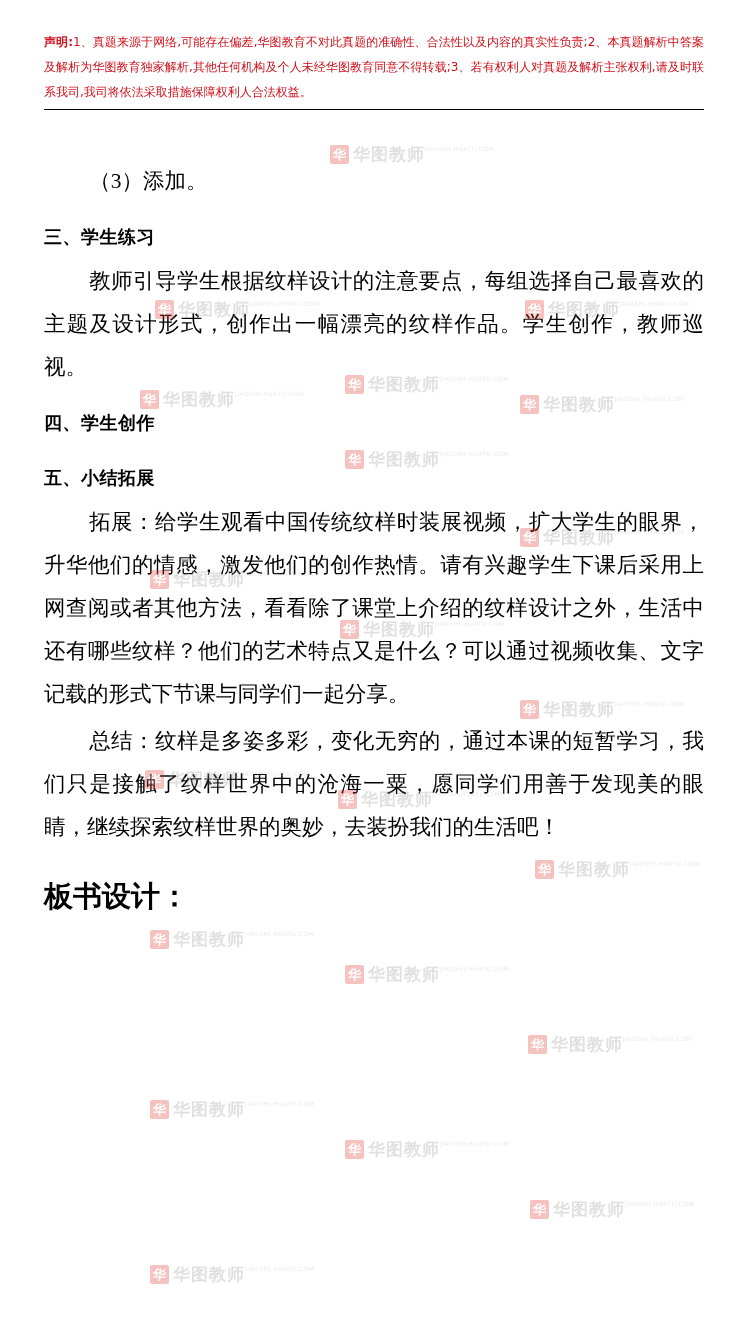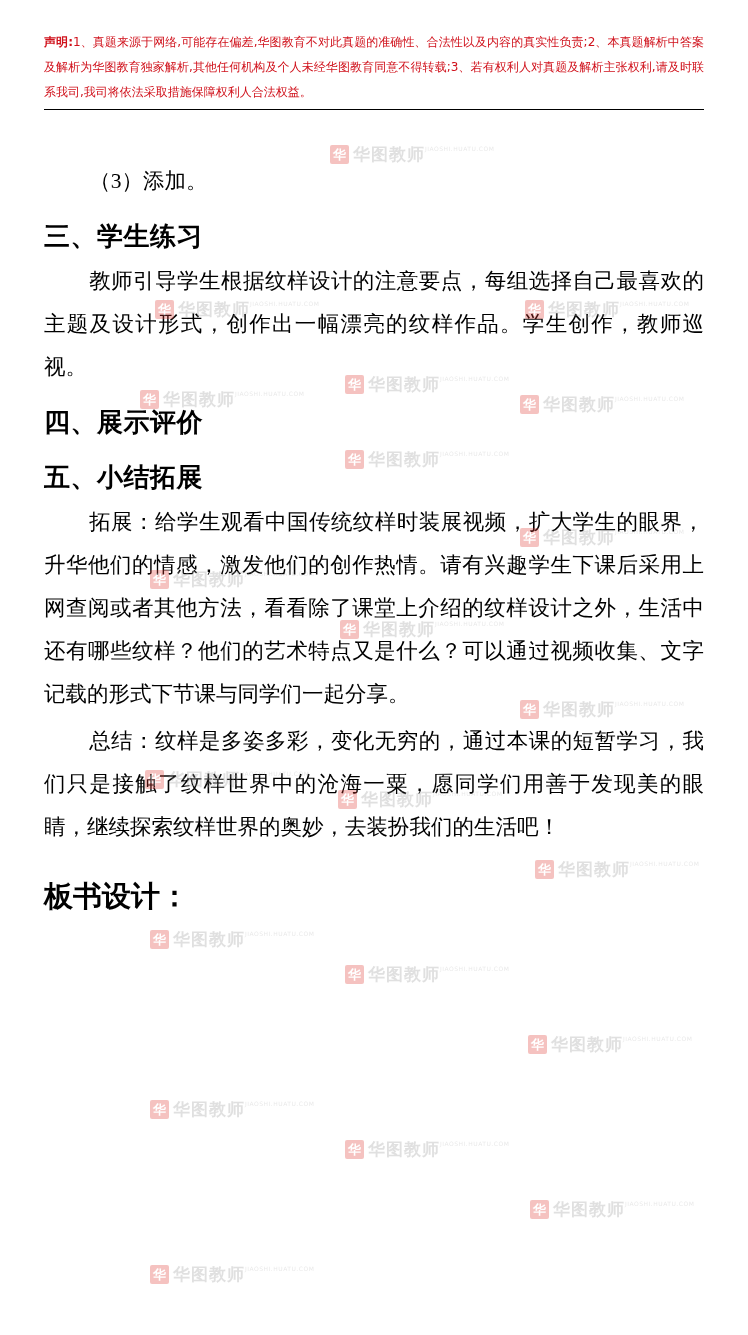--- a/index.html
+++ b/index.html
@@ -53,21 +53,21 @@
     font-size: 21.5px;
     line-height: 43px;
     text-align: justify;
     text-justify: inter-ideograph;
   }
   p.indent {
     text-indent: 2.1em;
   }
   h2.section {
     margin: 12px 0 2px 0;
-    font-size: 26px;
+    font-size: 18px;
     line-height: 43px;
     font-weight: bold;
     font-family: "DejaVu Sans", "Liberation Sans", sans-serif;
     letter-spacing: 0.5px;
   }
   .board {
     margin-top: 26px;
     font-size: 29px;
     line-height: 43px;
     font-weight: bold;
@@ -126,21 +126,21 @@
     <span class="lead">声明:</span><span>1、真题来源于网络,可能存在偏差,华图教育不对此真题的准确性、合法性以及内容的真实性负责;2、本真题解析中答案及解析为华图教育独家解析,其他任何机构及个人未经华图教育同意不得转载;3、若有权利人对真题及解析主张权利,请及时联系我司,我司将依法采取措施保障权利人合法权益。</span>
   </div>
 
   <div class="content">
 
     <p class="indent">（3）添加。</p>
 
     <h2 class="section">三、学生练习</h2>
     <p class="indent">教师引导学生根据纹样设计的注意要点，每组选择自己最喜欢的主题及设计形式，创作出一幅漂亮的纹样作品。学生创作，教师巡视。</p>
 
-    <h2 class="section">四、展示评价</h2>
+    <h2 class="section">四、学生创作</h2>
 
     <h2 class="section">五、小结拓展</h2>
     <p class="indent">拓展：给学生观看中国传统纹样时装展视频，扩大学生的眼界，升华他们的情感，激发他们的创作热情。请有兴趣学生下课后采用上网查阅或者其他方法，看看除了课堂上介绍的纹样设计之外，生活中还有哪些纹样？他们的艺术特点又是什么？可以通过视频收集、文字记载的形式下节课与同学们一起分享。</p>
     <p class="indent">总结：纹样是多姿多彩，变化无穷的，通过本课的短暂学习，我们只是接触了纹样世界中的沧海一粟，愿同学们用善于发现美的眼睛，继续探索纹样世界的奥妙，去装扮我们的生活吧！</p>
 
     <div class="board">板书设计：</div>
   </div>
 
   <div id="wm-layer">
       <div class="wm" style="left: 330px; top: 145px;">

